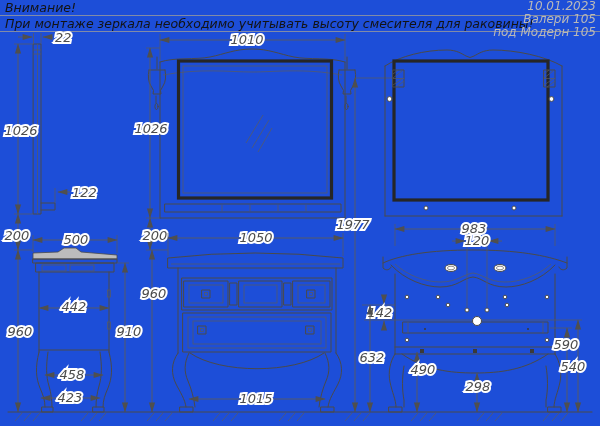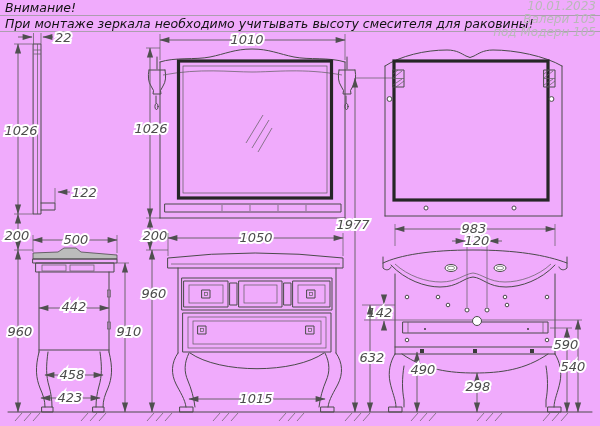--- a/index.html
+++ b/index.html
@@ -1,16 +1,16 @@
 <!DOCTYPE html>
 <html><head>
 <meta charset="utf-8">
 <style>
   html,body{margin:0;padding:0;background:#fff;}
-  .page{position:relative;width:600px;height:426px;background:#f0abfc;overflow:hidden;}
+  .page{position:relative;width:600px;height:426px;background:#1d4ed8;overflow:hidden;}
   svg{display:block;}
   .ln{stroke:#4a4a4a;stroke-width:1;fill:none;stroke-linecap:round;stroke-linejoin:round;}
   .tn{stroke:#5c5c5c;stroke-width:.7;}
   .thk{stroke:#262626;stroke-width:3.2;fill:none;}
   .dm{stroke:#5b5b5b;stroke-width:.9;fill:none;}
   .fillg{fill:#bcbcbc;stroke:#4a4a4a;stroke-width:.8;}
   .hole{fill:#ffffff;stroke:#4a4a4a;stroke-width:1;}
   .dot{fill:#3a3a3a;stroke:none;}
   text.dim{font:italic 13px "DejaVu Sans",sans-serif;fill:#4c4c4c;stroke:#fff;stroke-width:4px;paint-order:stroke;text-anchor:middle;}
   text.dim.st{text-anchor:start;}

